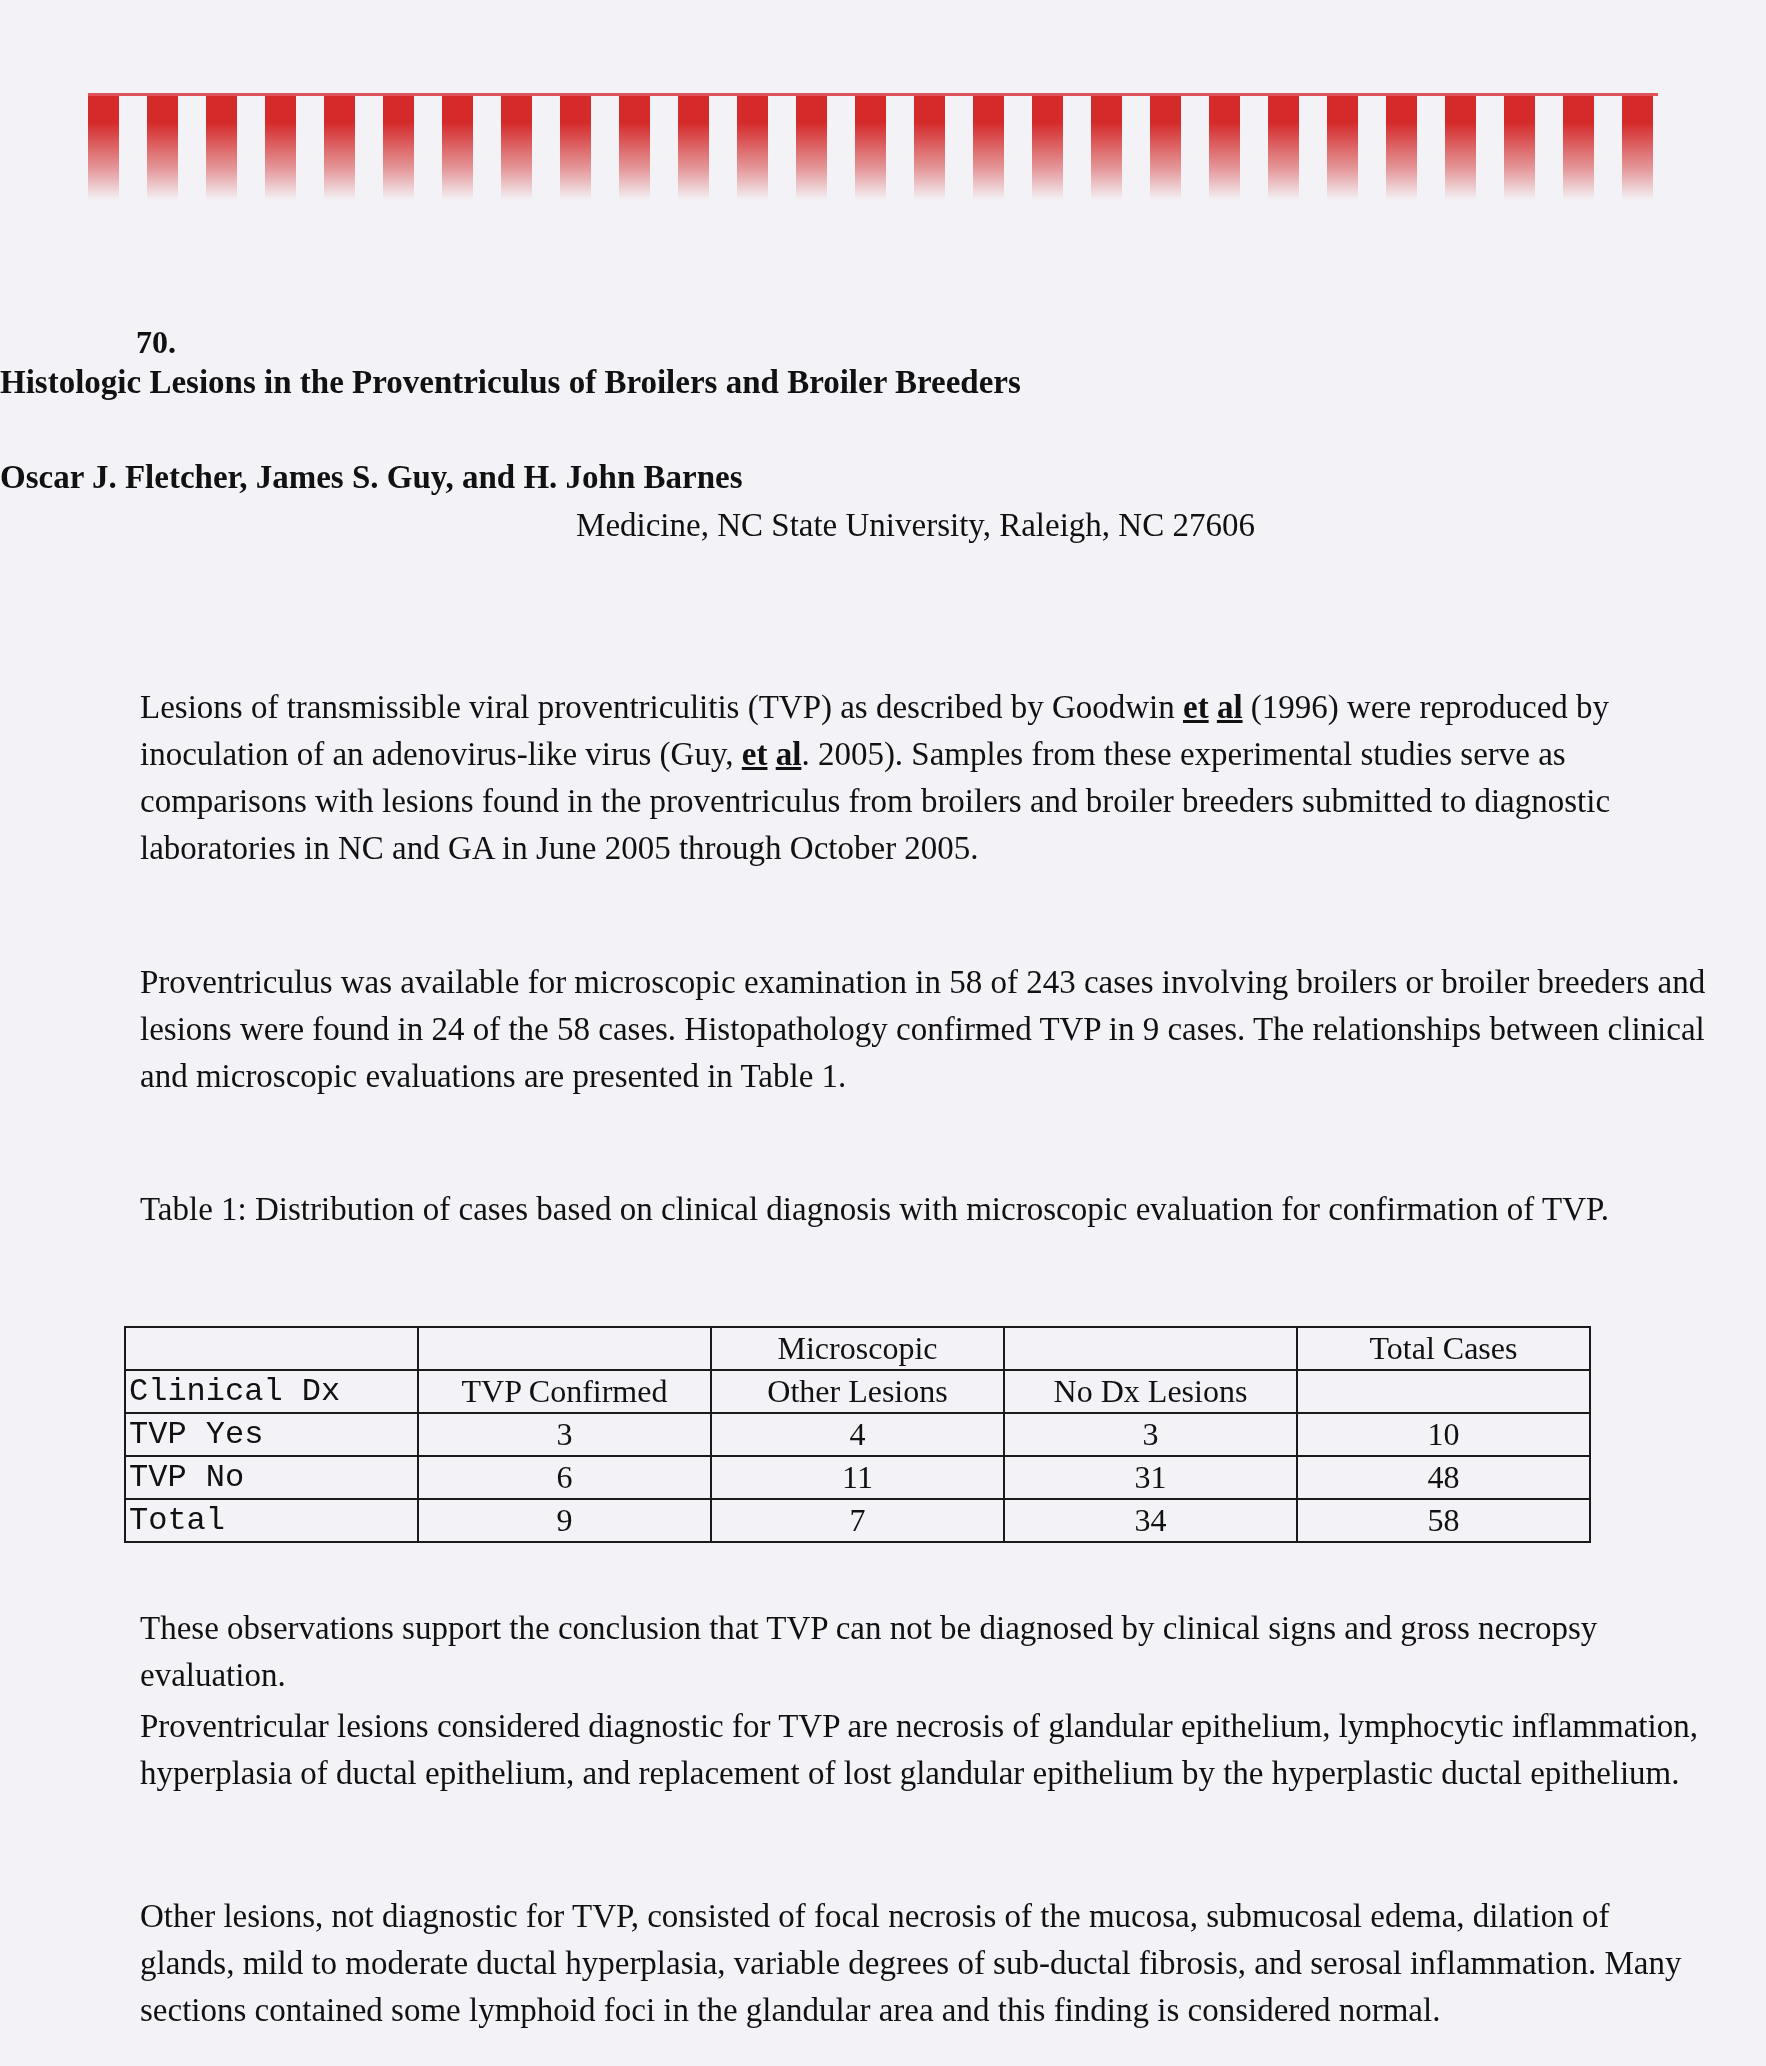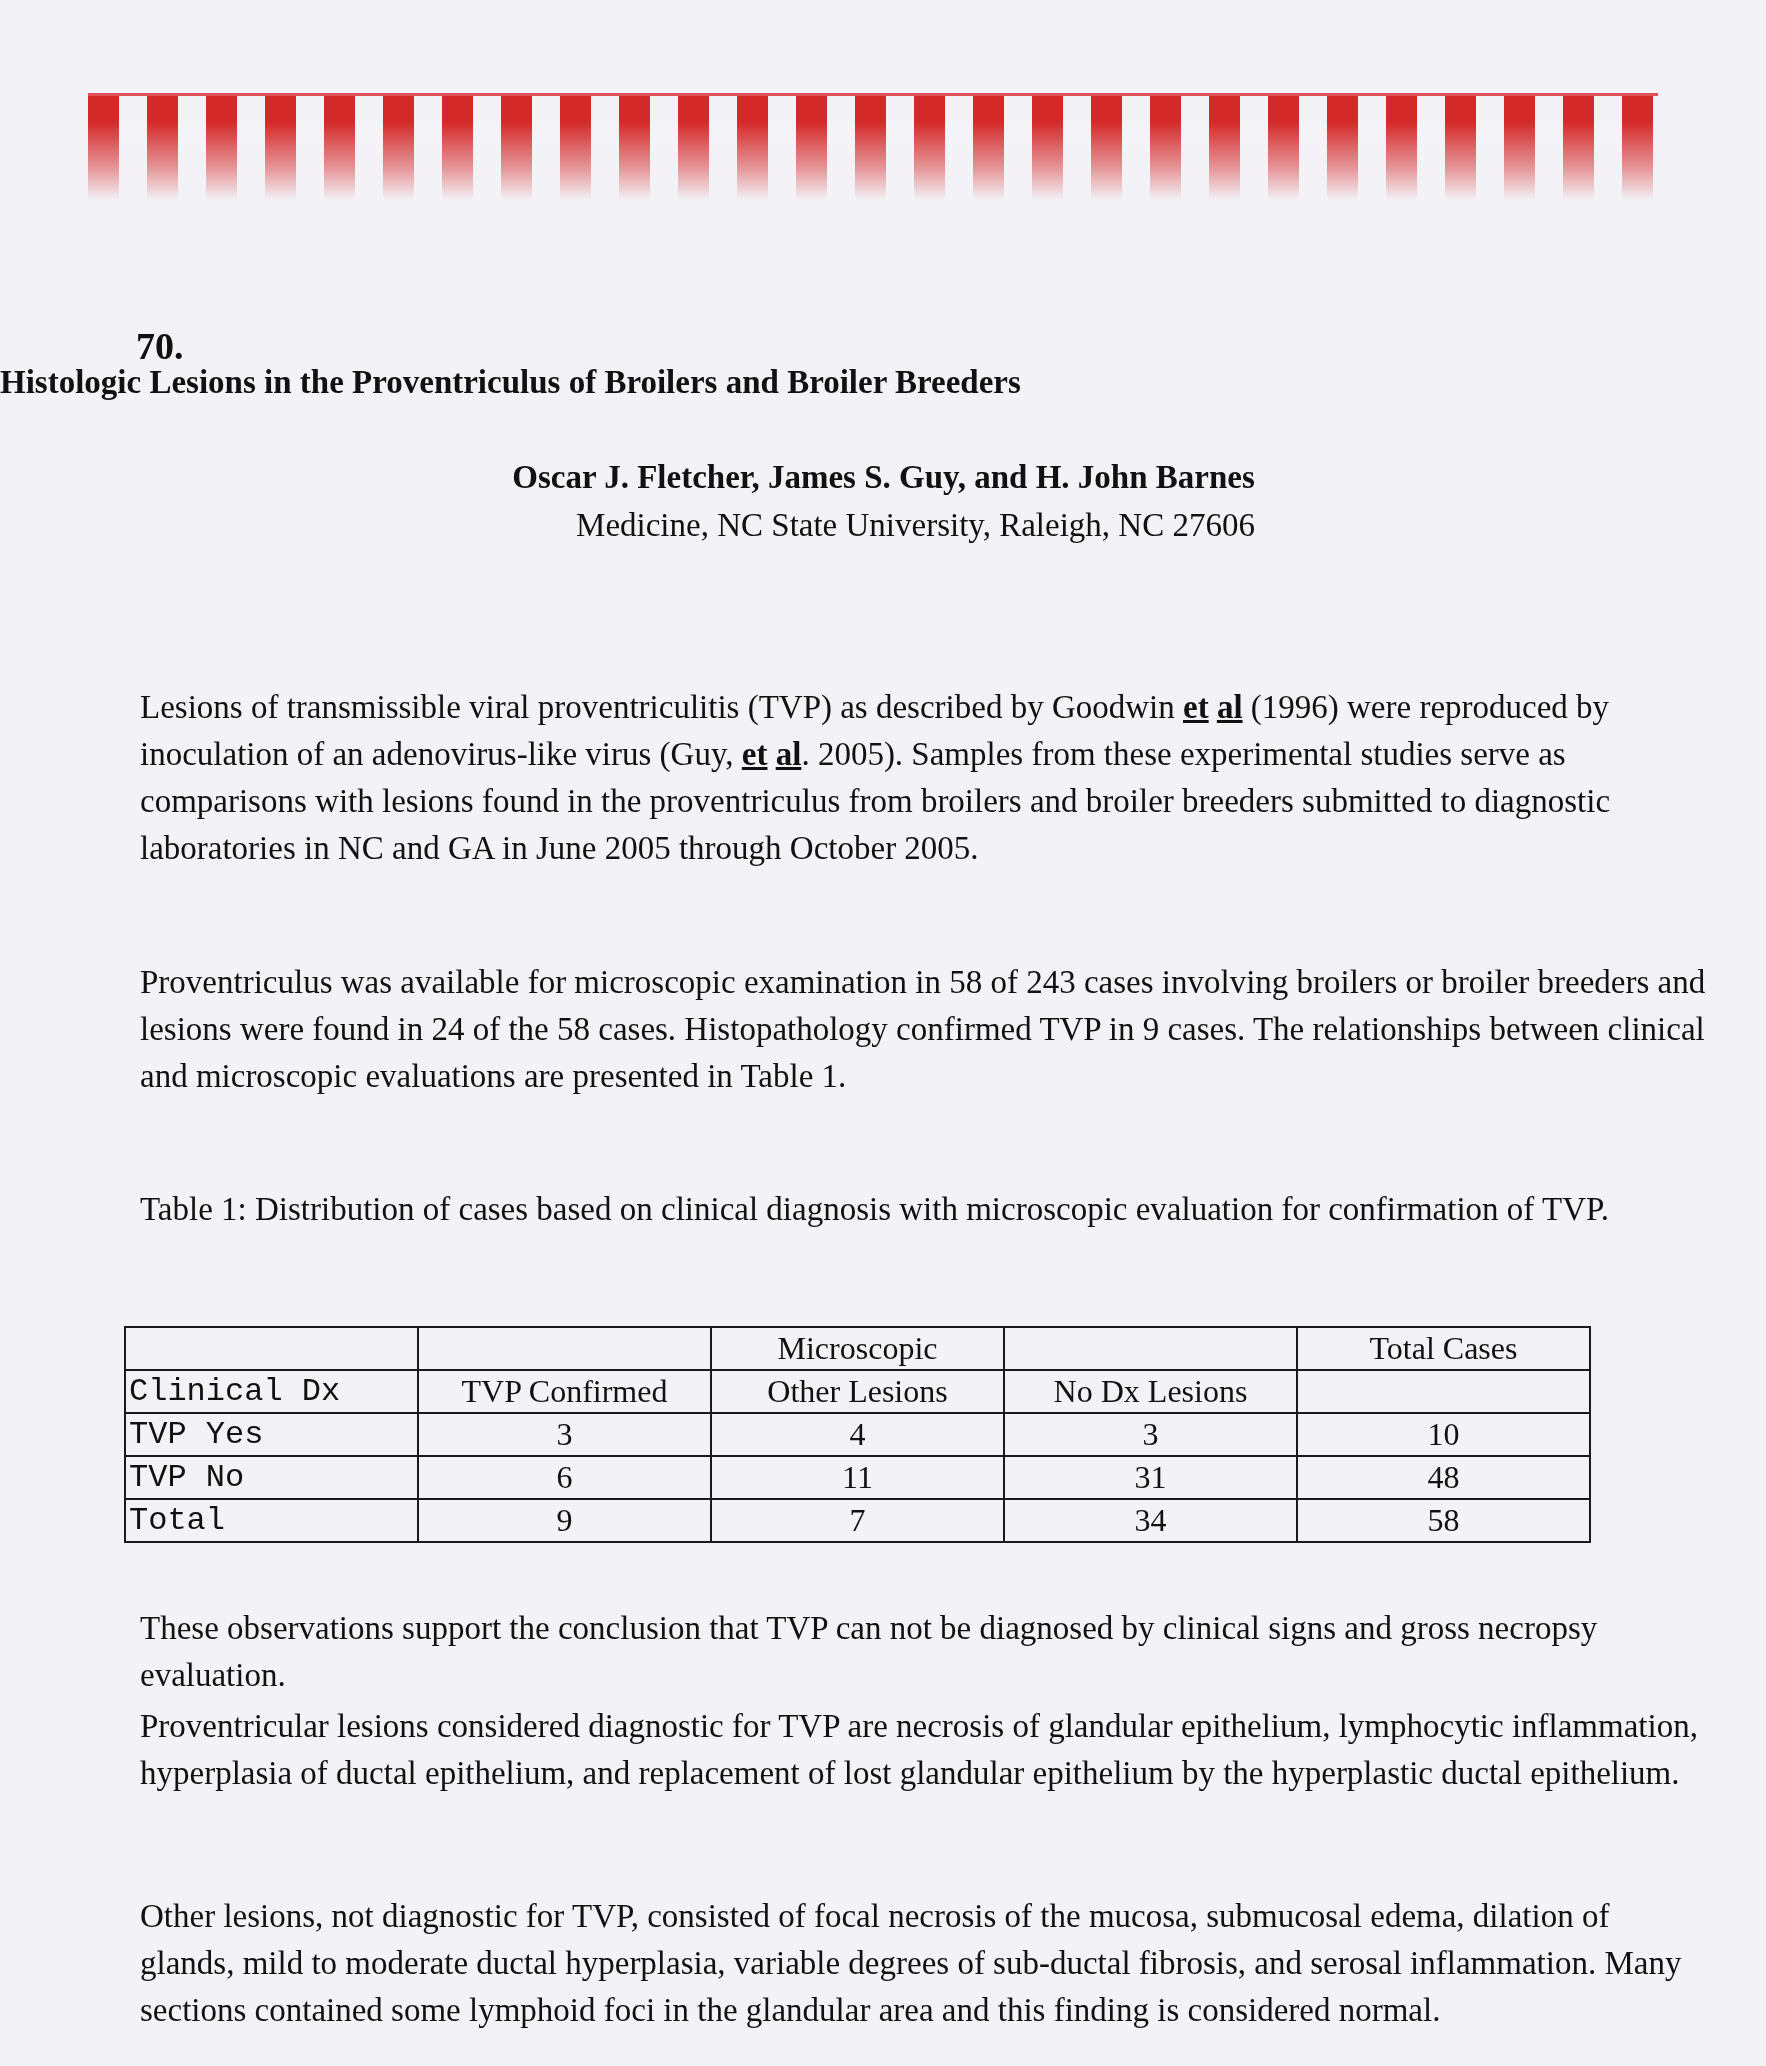--- a/index.html
+++ b/index.html
@@ -16,28 +16,28 @@
   .banner-line {
     position: absolute; left: 0; right: 0; top: 0; height: 2.5px; background: #e0525a;
   }
   .banner-stripes {
     position: absolute; left: 0; right: 0; top: 2.5px; bottom: 0;
     background:
       linear-gradient(to bottom, rgba(243,242,246,0) 0%, rgba(243,242,246,0) 25%, rgba(243,242,246,0.55) 70%, rgba(243,242,246,1) 100%),
       repeating-linear-gradient(to right, #d42a2a 0px, #d42a2a 31px, #f3f2f6 31px, #f3f2f6 59px);
   }
   .num {
-    position: absolute; left: 136px; top: 324px; font-size: 38px; font-weight: bold;
+    position: absolute; left: 136px; top: 324px; font-size: 32px; font-weight: bold;
   }
   .title {
     position: absolute; left: 0; width: 1767px; text-align: left;
     font-size: 33px; font-weight: bold; top: 364px;
   }
   .authors {
-    position: absolute; left: 0; width: 1767px; text-align: center;
+    position: absolute; left: 0; width: 1767px; 
     font-size: 33px; font-weight: bold; top: 459px;
   }
   .affil {
     position: absolute; left: 124px; width: 1583px; text-align: center;
     font-size: 33px; line-height: 46px; top: 502px;
   }
   .para {
     position: absolute; left: 140px; width: 1570px; font-size: 33px; line-height: 47px;
     margin: 0;
   }

